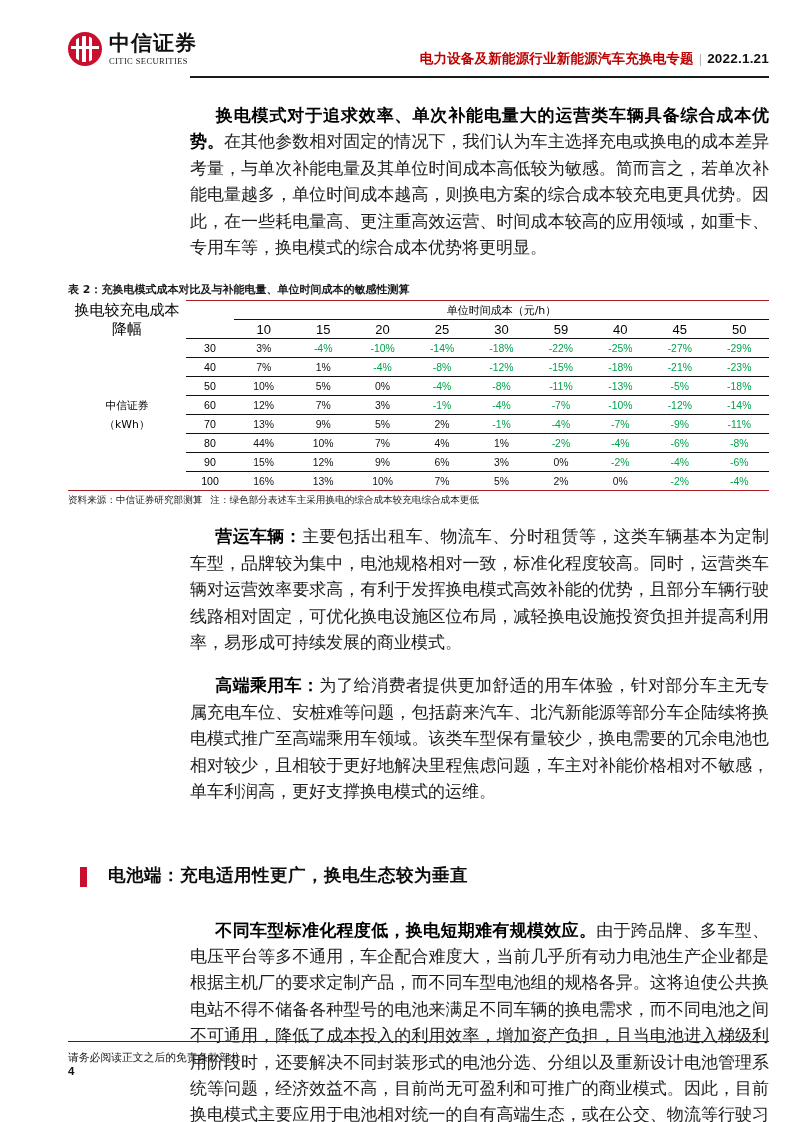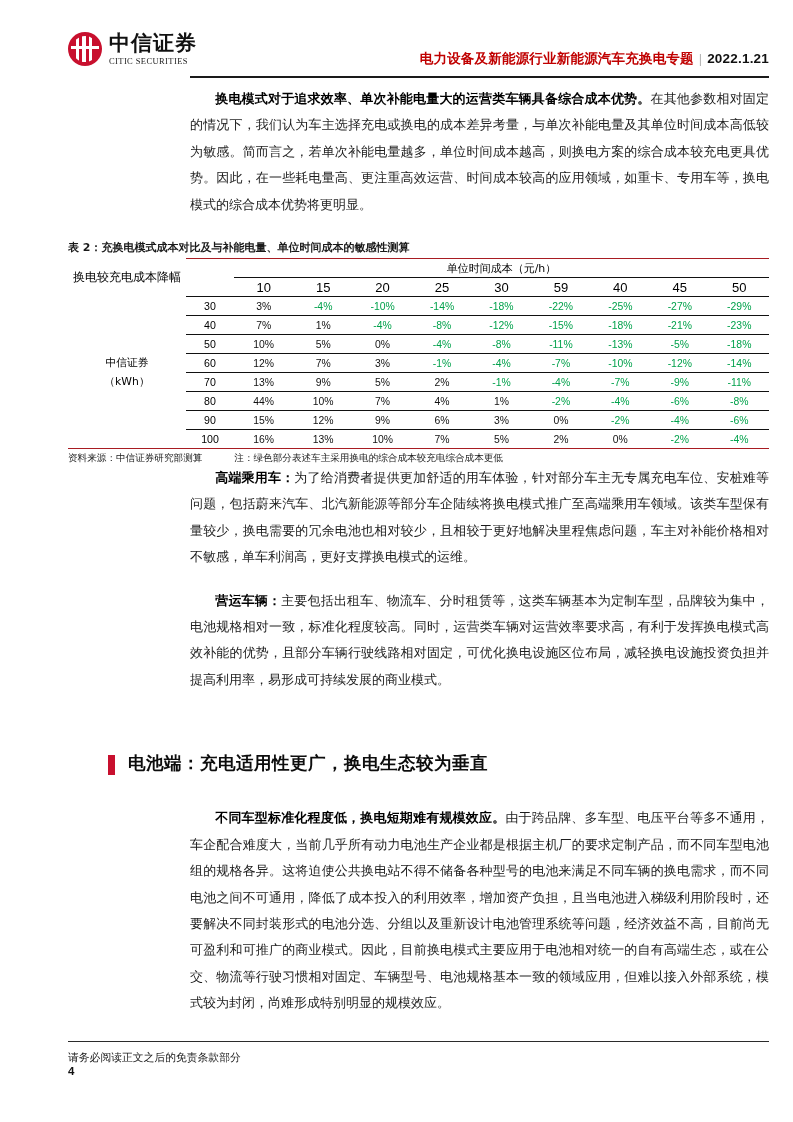--- a/index.html
+++ b/index.html
@@ -125,23 +125,23 @@
 
   
   .content {
     position: absolute;
     left: 0;
     top: 86px;
     width: 793px;
   }
 
   p.body-text {
-    margin: 0 0 0 0;
+    margin: 16px 0 0 0;
     padding: 0 24px 0 190px;
-    font-size: 13px;
+    font-size: 17px;
     line-height: 26.4px;
     text-align: justify;
     text-justify: inter-ideograph;
     color: #1c1c1c;
     font-family: "DejaVu Sans", "Liberation Sans", sans-serif;
   }
   p.body-text + p.body-text { margin-top: 17px; }
   .indent { display: inline-block; width: 25px; }
   .b { font-weight: bold; color: #000000; }
 
@@ -179,21 +179,21 @@
   }
   .hdr-group {
     font-size: 11px;
     font-weight: bold;
     color: #000000;
     border-bottom: 1.2px solid #111111;
     height: 19px;
     font-family: "DejaVu Sans", "Liberation Sans", sans-serif;
   }
   .hdr-corner {
-    font-size: 12px;
+    font-size: 15px;
     font-weight: bold;
     color: #000000;
     text-align: center;
     font-family: "DejaVu Sans", "Liberation Sans", sans-serif;
   }
   .hdr-col {
     font-size: 13px;
     font-weight: bold;
     color: #000000;
     height: 19px;
@@ -225,31 +225,31 @@
     border-bottom: none;
   }
   td.cell { color: #111111; }
   td.cell.neg { color: #00a14b; }
 
   .tbl-source {
     margin-top: 3px;
     font-size: 9.6px;
     color: #1a1a1a;
     display: flex;
-    gap: 32px;
+    gap: 8px;
     font-family: "DejaVu Sans", "Liberation Sans", sans-serif;
   }
 
   
   .section-heading {
     margin-top: 58px;
-    padding: 0 24px 0 108px;
+    padding: 0 24px 0 80px;
     display: flex;
     align-items: flex-end;
-    gap: 13px;
+    gap: 21px;
   }
   .sec-bar {
     width: 7px;
     height: 20px;
     background: #c8102e;
     flex: none;
   }
   .sec-title {
     font-size: 17.5px;
     font-weight: bold;
@@ -458,25 +458,25 @@
       <div class="tl-bottom"></div>
 
       <div class="tbl-source">
         <span>资料来源：中信证券研究部测算</span>
         <span>注：绿色部分表述车主采用换电的综合成本较充电综合成本更低</span>
       </div>
     </div>
 
 
     <p class="body-text">
+      <span class="indent"></span><span class="b">营运车辆：</span><span>主要包括出租车、物流车、分时租赁等，这类车辆基本为定制车型，品牌较为集中，电池规格相对一致，标准化程度较高。同时，运营类车辆对运营效率要求高，有利于发挥换电模式高效补能的优势，且部分车辆行驶线路相对固定，可优化换电设施区位布局，减轻换电设施投资负担并提高利用率，易形成可持续发展的商业模式。</span>
+    </p>
+
+    <p class="body-text">
       <span class="indent"></span><span class="b">高端乘用车：</span><span>为了给消费者提供更加舒适的用车体验，针对部分车主无专属充电车位、安桩难等问题，包括蔚来汽车、北汽新能源等部分车企陆续将换电模式推广至高端乘用车领域。该类车型保有量较少，换电需要的冗余电池也相对较少，且相较于更好地解决里程焦虑问题，车主对补能价格相对不敏感，单车利润高，更好支撑换电模式的运维。</span>
-    </p>
-
-    <p class="body-text">
-      <span class="indent"></span><span class="b">营运车辆：</span><span>主要包括出租车、物流车、分时租赁等，这类车辆基本为定制车型，品牌较为集中，电池规格相对一致，标准化程度较高。同时，运营类车辆对运营效率要求高，有利于发挥换电模式高效补能的优势，且部分车辆行驶线路相对固定，可优化换电设施区位布局，减轻换电设施投资负担并提高利用率，易形成可持续发展的商业模式。</span>
     </p>
 
     <div class="section-heading">
       <div class="sec-bar"></div>
       <div class="sec-title">电池端：充电适用性更广，换电生态较为垂直</div>
     </div>
 
     <p class="body-text" style="margin-top:30px;">
       <span class="indent"></span><span class="b">不同车型标准化程度低，换电短期难有规模效应。</span><span>由于跨品牌、多车型、电压平台等多不通用，车企配合难度大，当前几乎所有动力电池生产企业都是根据主机厂的要求定制产品，而不同车型电池组的规格各异。这将迫使公共换电站不得不储备各种型号的电池来满足不同车辆的换电需求，而不同电池之间不可通用，降低了成本投入的利用效率，增加资产负担，且当电池进入梯级利用阶段时，还要解决不同封装形式的电池分选、分组以及重新设计电池管理系统等问题，经济效益不高，目前尚无可盈利和可推广的商业模式。因此，目前换电模式主要应用于电池相对统一的自有高端生态，或在公交、物流等行驶习惯相对固定、车辆型号、电池规格基本一致的领域应用，但难以接入外部系统，模式较为封闭，尚难形成特别明显的规模效应。</span>
     </p>

